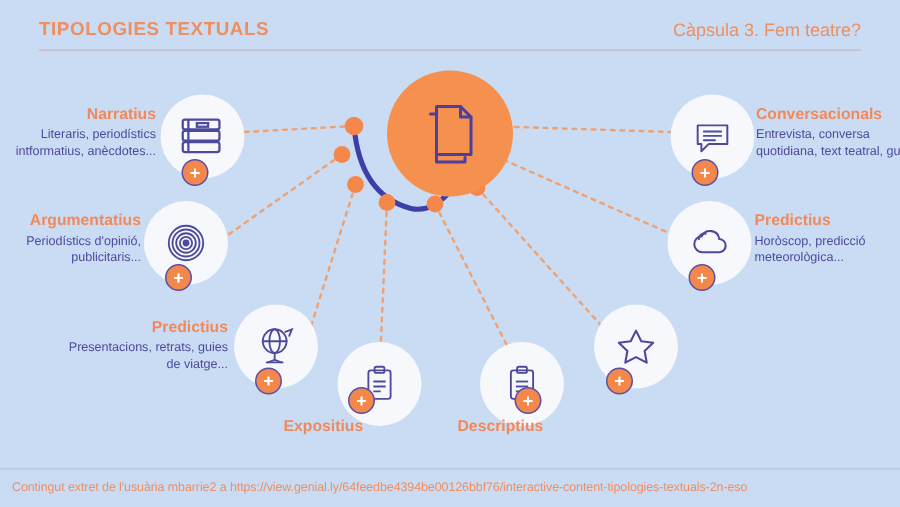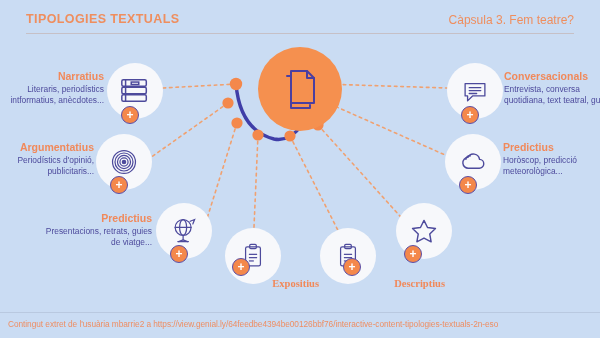--- a/index.html
+++ b/index.html
@@ -137,21 +137,21 @@
     line-height: 1.15;
     margin-bottom: 2px;
   }
   .node-desc {
     font-size: 8.4px;
     color: #4d4a9c;
     line-height: 1.35;
   }
   .align-right { text-align: right; }
   .align-left  { text-align: left; }
-  .align-center{ text-align: right; font-family: Liberation Serif, serif; }
+  .align-center{ text-align: left; }
 </style>
 </head>
 <body>
 
 <div id="stage">
 
   <div id="header-title">TIPOLOGIES TEXTUALS</div>
   <div id="header-subtitle">Càpsula 3. Fem teatre?</div>
   <div id="header-rule"></div>
 

